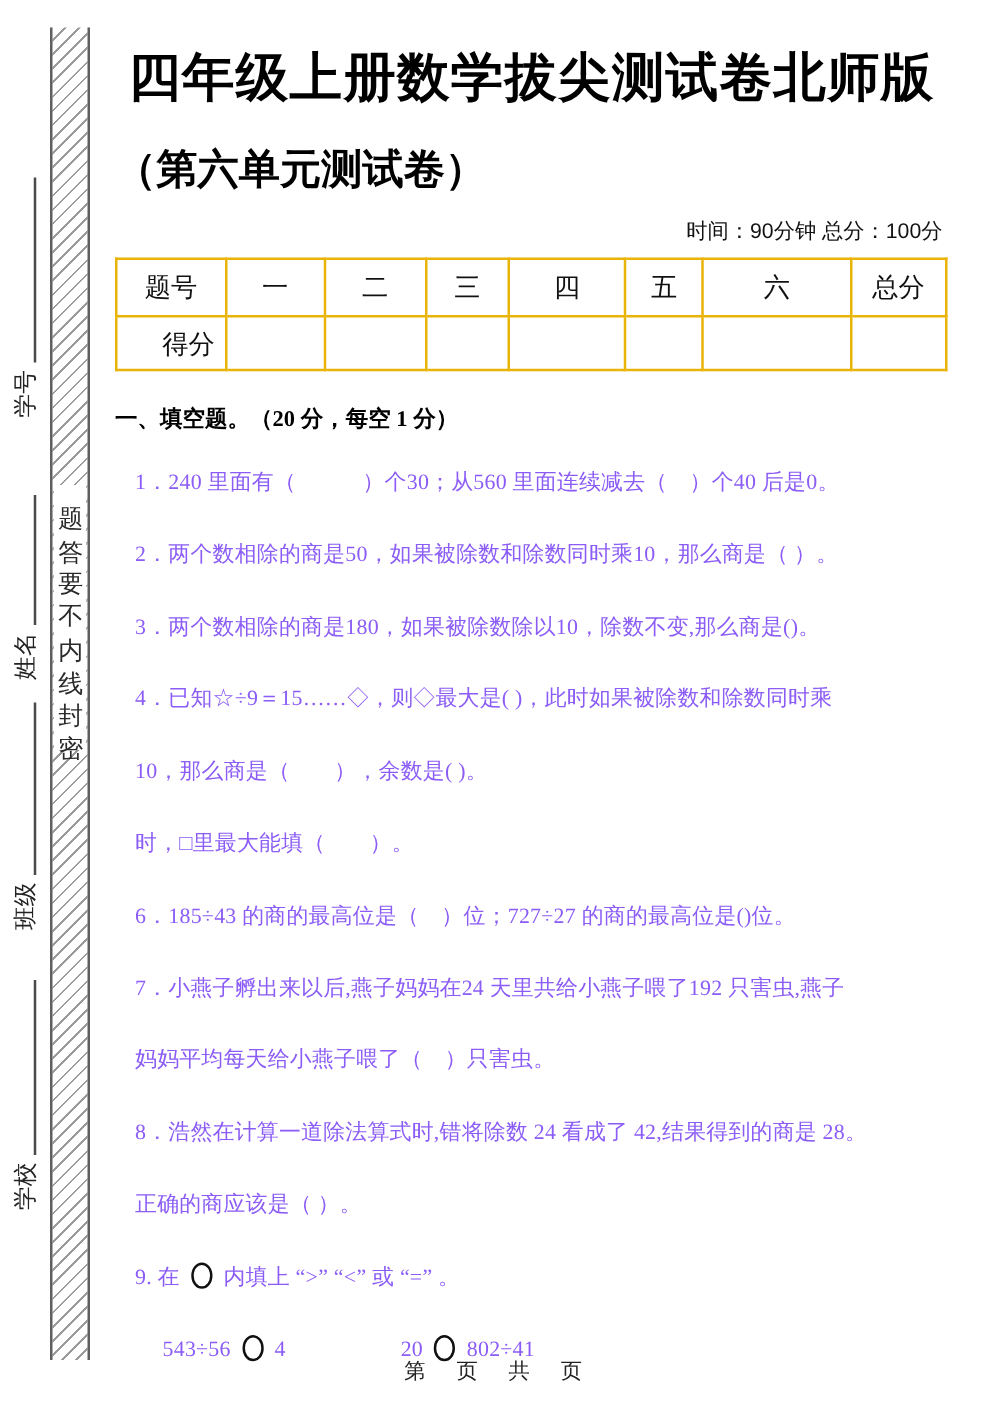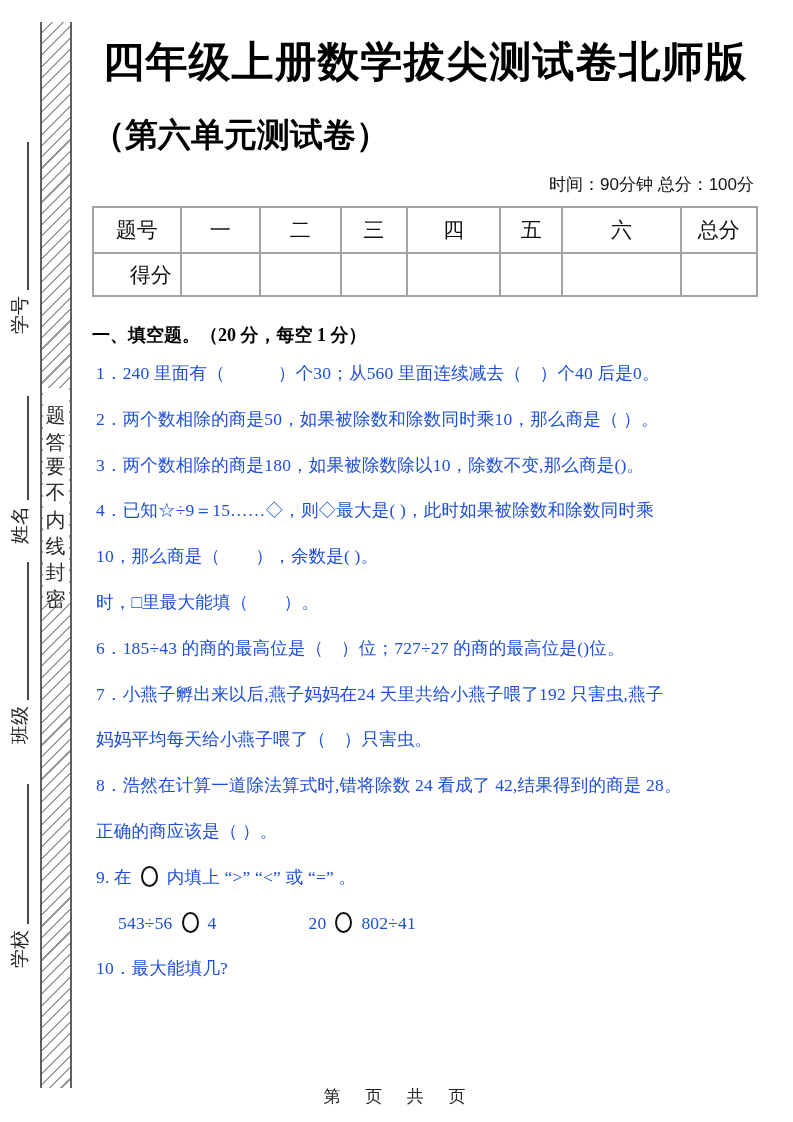--- a/index.html
+++ b/index.html
@@ -47,32 +47,32 @@
     font-size:33px; line-height:50px; color:#000;
   }
   .meta {
     margin-top:12px; text-align:right; padding-right:4px;
     font-family:"Liberation Sans", sans-serif; font-size:17px; line-height:26px; color:#111;
   }
   table.score {
     width:100%; border-collapse:collapse; margin-top:8px; table-layout:fixed;
   }
   table.score td {
-    border:2px solid #a3a3a3; text-align:center; vertical-align:middle;
+    border:2px solid #eab308; text-align:center; vertical-align:middle;
     font-size:21px; padding:0; color:#111;
   }
   tr.r1 td { height:44px; }
   tr.r2 td { height:41px;padding-left:28px; }
 
   .sec-heading {
     margin-top:24px; font-size:18px; font-weight:bold; line-height:28px; color:#000;
   }
   .qline {
-    margin:4px; font-size:17.5px; line-height:41.8px;
-    white-space:nowrap; letter-spacing:0.2px; color:#1d4ed8;
+    margin:16px; font-size:17.5px; line-height:41.8px;
+    white-space:nowrap; letter-spacing:0.2px; color:#8b5cf6;
   }
   .indent { padding-left:22px; }
   .circle {
     display:inline-block; width:17px; height:21px; box-sizing:border-box;
     border:2.5px solid #111; border-radius:50%;
     vertical-align:-4px; margin:0 9px;
   }
   .spacer { display:inline-block; width:92px; }
 
   .footer {

